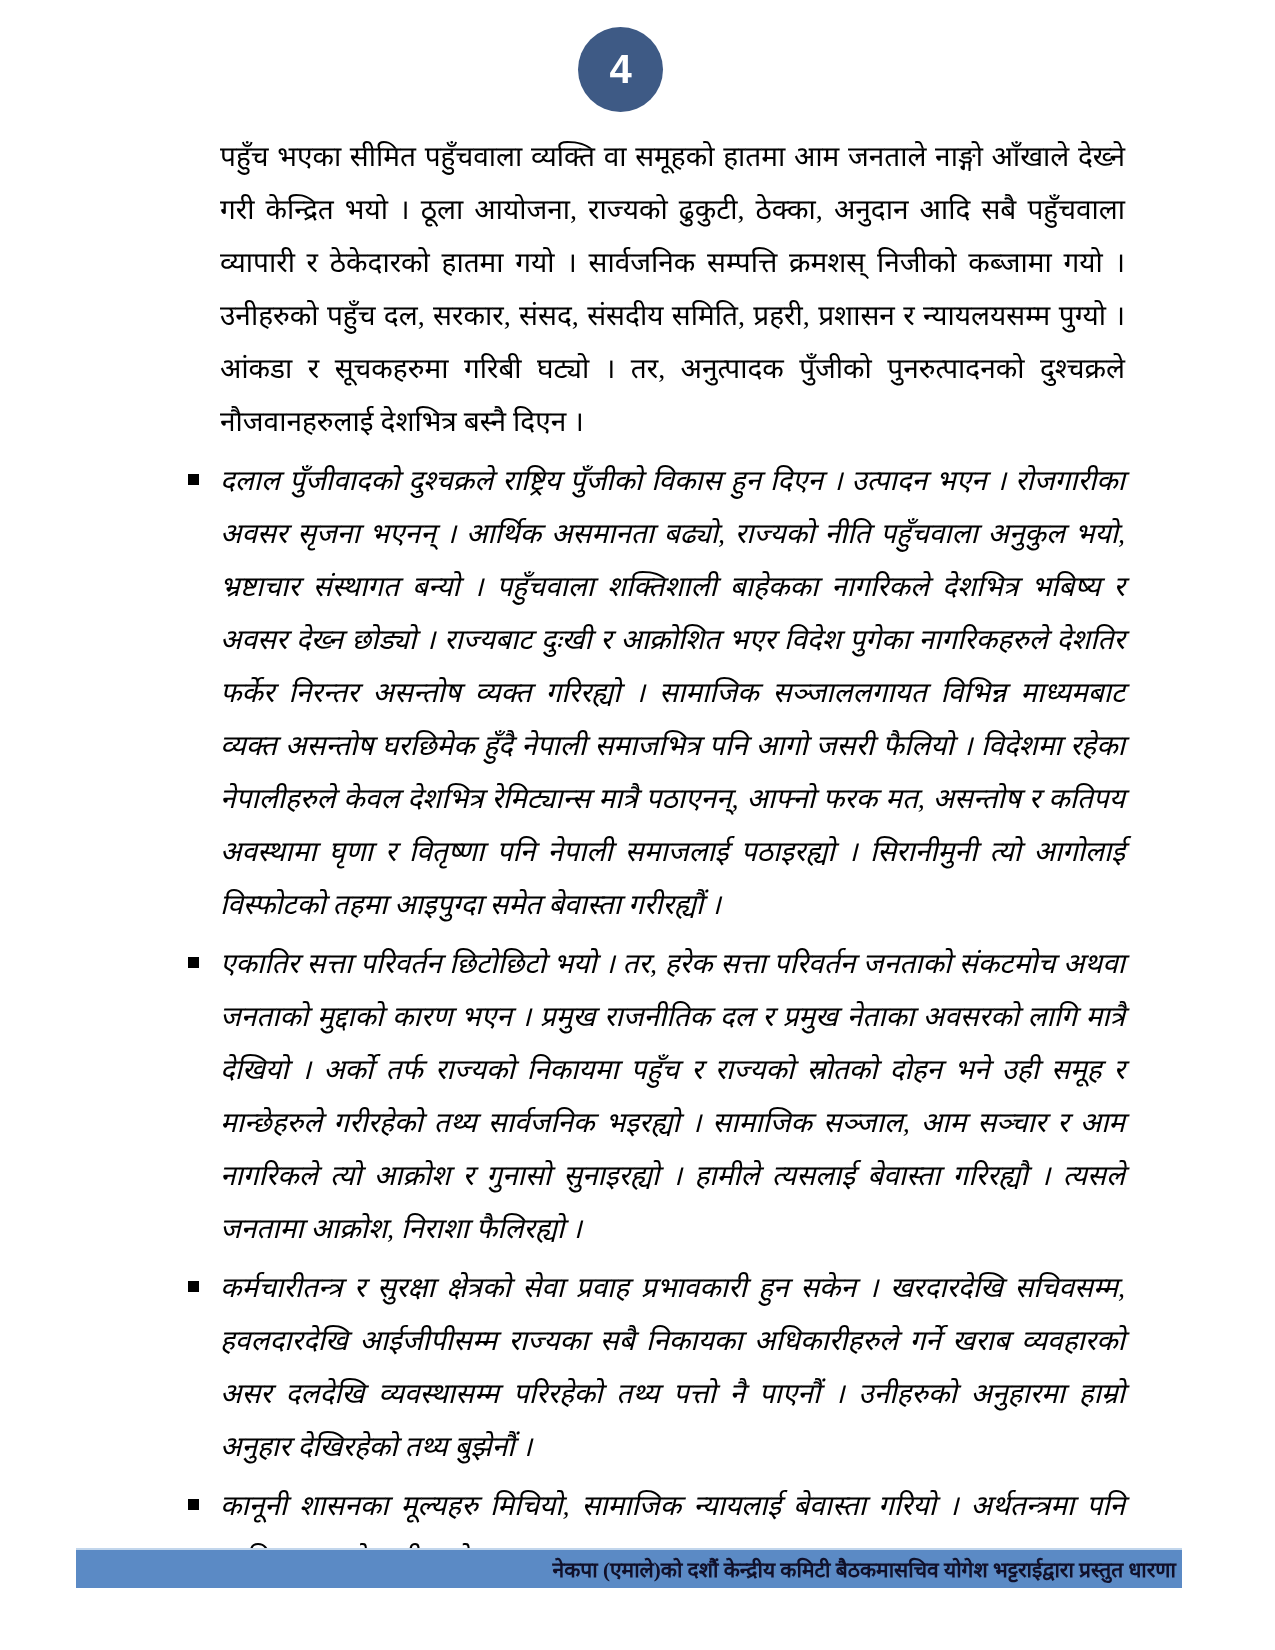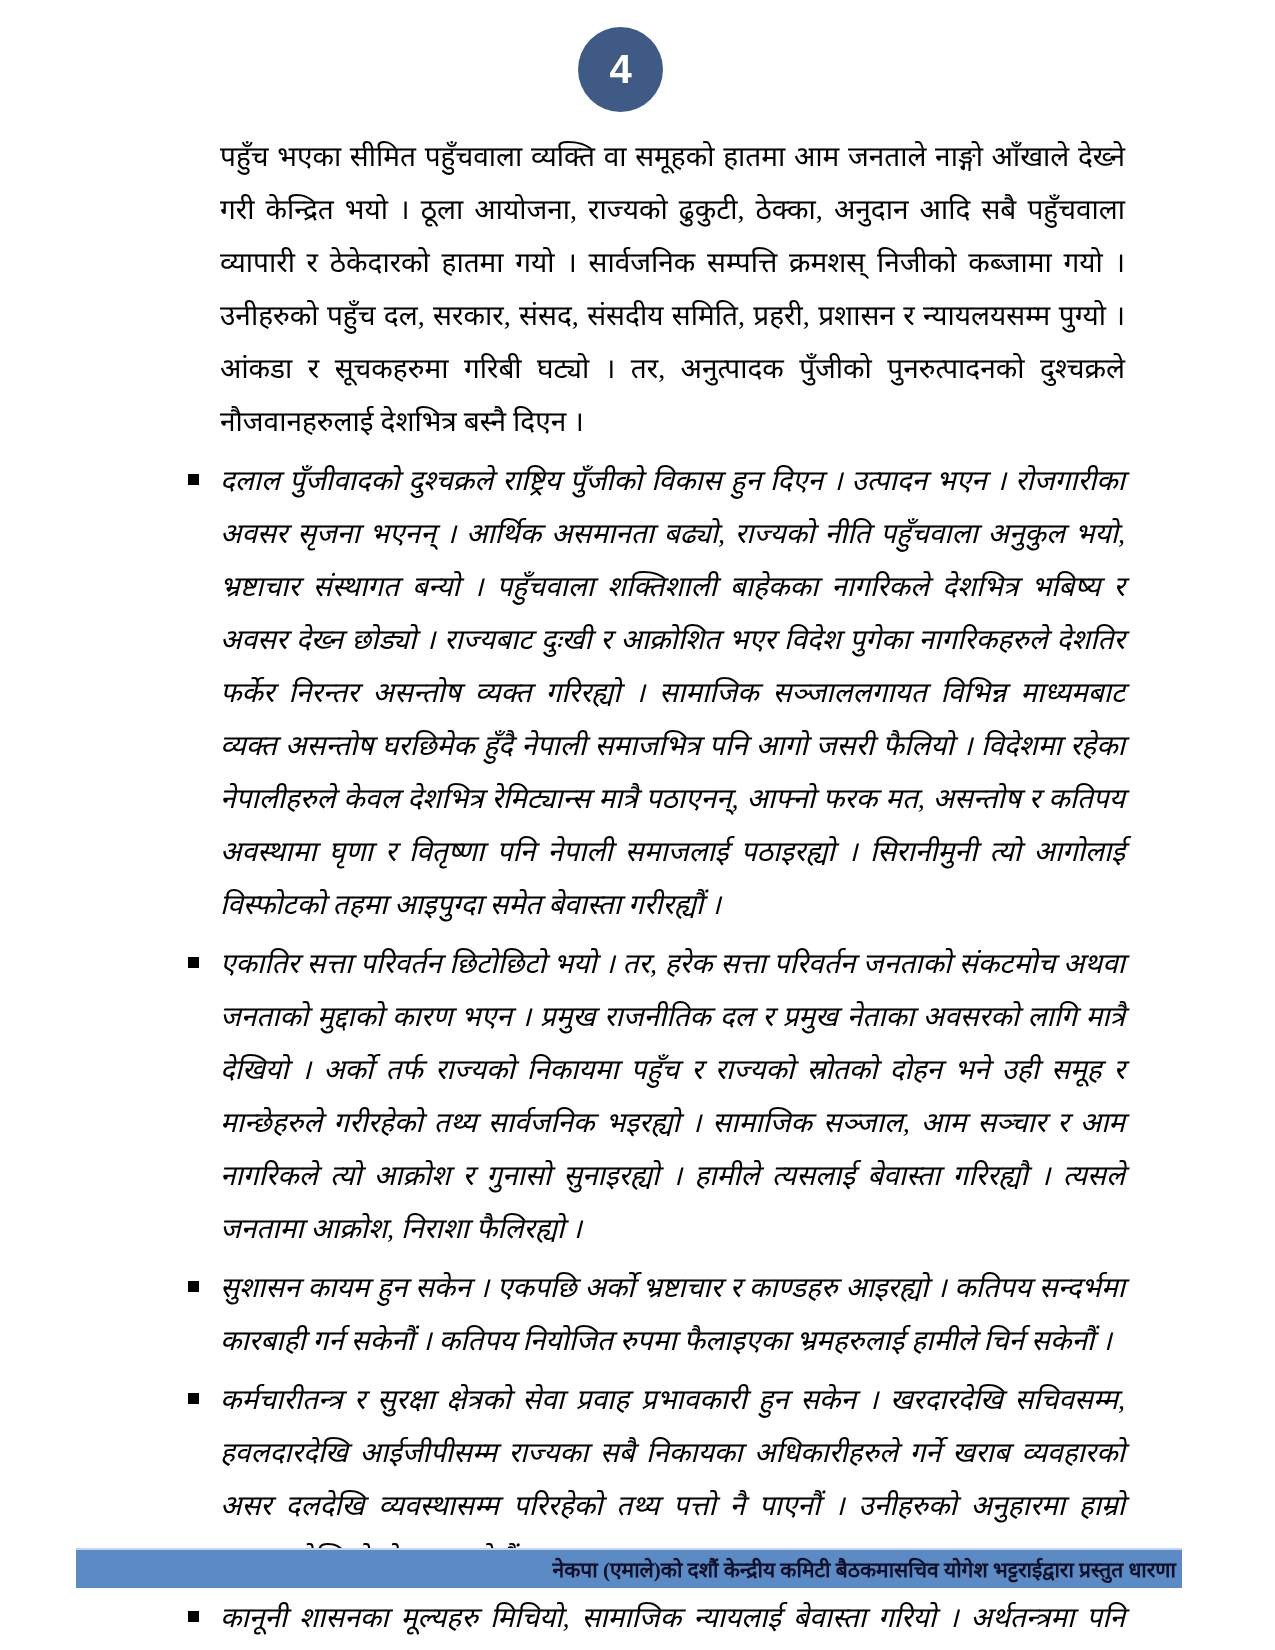--- a/index.html
+++ b/index.html
@@ -89,21 +89,20 @@
       <li>
         <span class="bullet-marker"></span>
         <span>दलाल पुँजीवादको दुश्चक्रले राष्ट्रिय पुँजीको विकास हुन दिएन । उत्पादन भएन । रोजगारीका अवसर सृजना भएनन् । आर्थिक असमानता बढ्यो, राज्यको नीति पहुँचवाला अनुकुल भयो, भ्रष्टाचार संस्थागत बन्यो । पहुँचवाला शक्तिशाली बाहेकका नागरिकले देशभित्र भबिष्य र अवसर देख्न छोड्यो । राज्यबाट दुःखी र आक्रोशित भएर विदेश पुगेका नागरिकहरुले देशतिर फर्केर निरन्तर असन्तोष व्यक्त गरिरह्यो । सामाजिक सञ्जाललगायत विभिन्न माध्यमबाट व्यक्त असन्तोष घरछिमेक हुँदै नेपाली समाजभित्र पनि आगो जसरी फैलियो । विदेशमा रहेका नेपालीहरुले केवल देशभित्र रेमिट्यान्स मात्रै पठाएनन्, आफ्नो फरक मत, असन्तोष र कतिपय अवस्थामा घृणा र वितृष्णा पनि नेपाली समाजलाई पठाइरह्यो । सिरानीमुनी त्यो आगोलाई विस्फोटको तहमा आइपुग्दा समेत बेवास्ता गरीरह्यौं ।</span>
       </li>
       <li>
         <span class="bullet-marker"></span>
         <span>एकातिर सत्ता परिवर्तन छिटोछिटो भयो । तर, हरेक सत्ता परिवर्तन जनताको संकटमोच अथवा जनताको मुद्दाको कारण भएन । प्रमुख राजनीतिक दल र प्रमुख नेताका अवसरको लागि मात्रै देखियो । अर्को तर्फ राज्यको निकायमा पहुँच र राज्यको स्रोतको दोहन भने उही समूह र मान्छेहरुले गरीरहेको तथ्य सार्वजनिक भइरह्यो । सामाजिक सञ्जाल, आम सञ्चार र आम नागरिकले त्यो आक्रोश र गुनासो सुनाइरह्यो । हामीले त्यसलाई बेवास्ता गरिरह्यौ । त्यसले जनतामा आक्रोश, निराशा फैलिरह्यो ।</span>
       </li>
       <li>
         <span class="bullet-marker"></span>
-        <span>सुशासन कायम हुन सकेन । एकपछि अर्को भ्रष्टाचार र काण्डहरु आइरह्यो । कतिपय सन्दर्भमा कारबाही गर्न सकेनौं । कतिपय नियोजित रुपमा फैलाइएका भ्रमहरुलाई हामीले चिर्न सकेनौं ।</span>
       </li>
       <li>
         <span class="bullet-marker"></span>
         <span>कर्मचारीतन्त्र र सुरक्षा क्षेत्रको सेवा प्रवाह प्रभावकारी हुन सकेन । खरदारदेखि सचिवसम्म, हवलदारदेखि आईजीपीसम्म राज्यका सबै निकायका अधिकारीहरुले गर्ने खराब व्यवहारको असर दलदेखि व्यवस्थासम्म परिरहेको तथ्य पत्तो नै पाएनौं । उनीहरुको अनुहारमा हाम्रो अनुहार देखिरहेको तथ्य बुझेनौं ।</span>
       </li>
       <li>
         <span class="bullet-marker"></span>
         <span>कानूनी शासनका मूल्यहरु मिचियो, सामाजिक न्यायलाई बेवास्ता गरियो । अर्थतन्त्रमा पनि माफियातन्त्रको हाबी भयो ।</span>
       </li>
 

